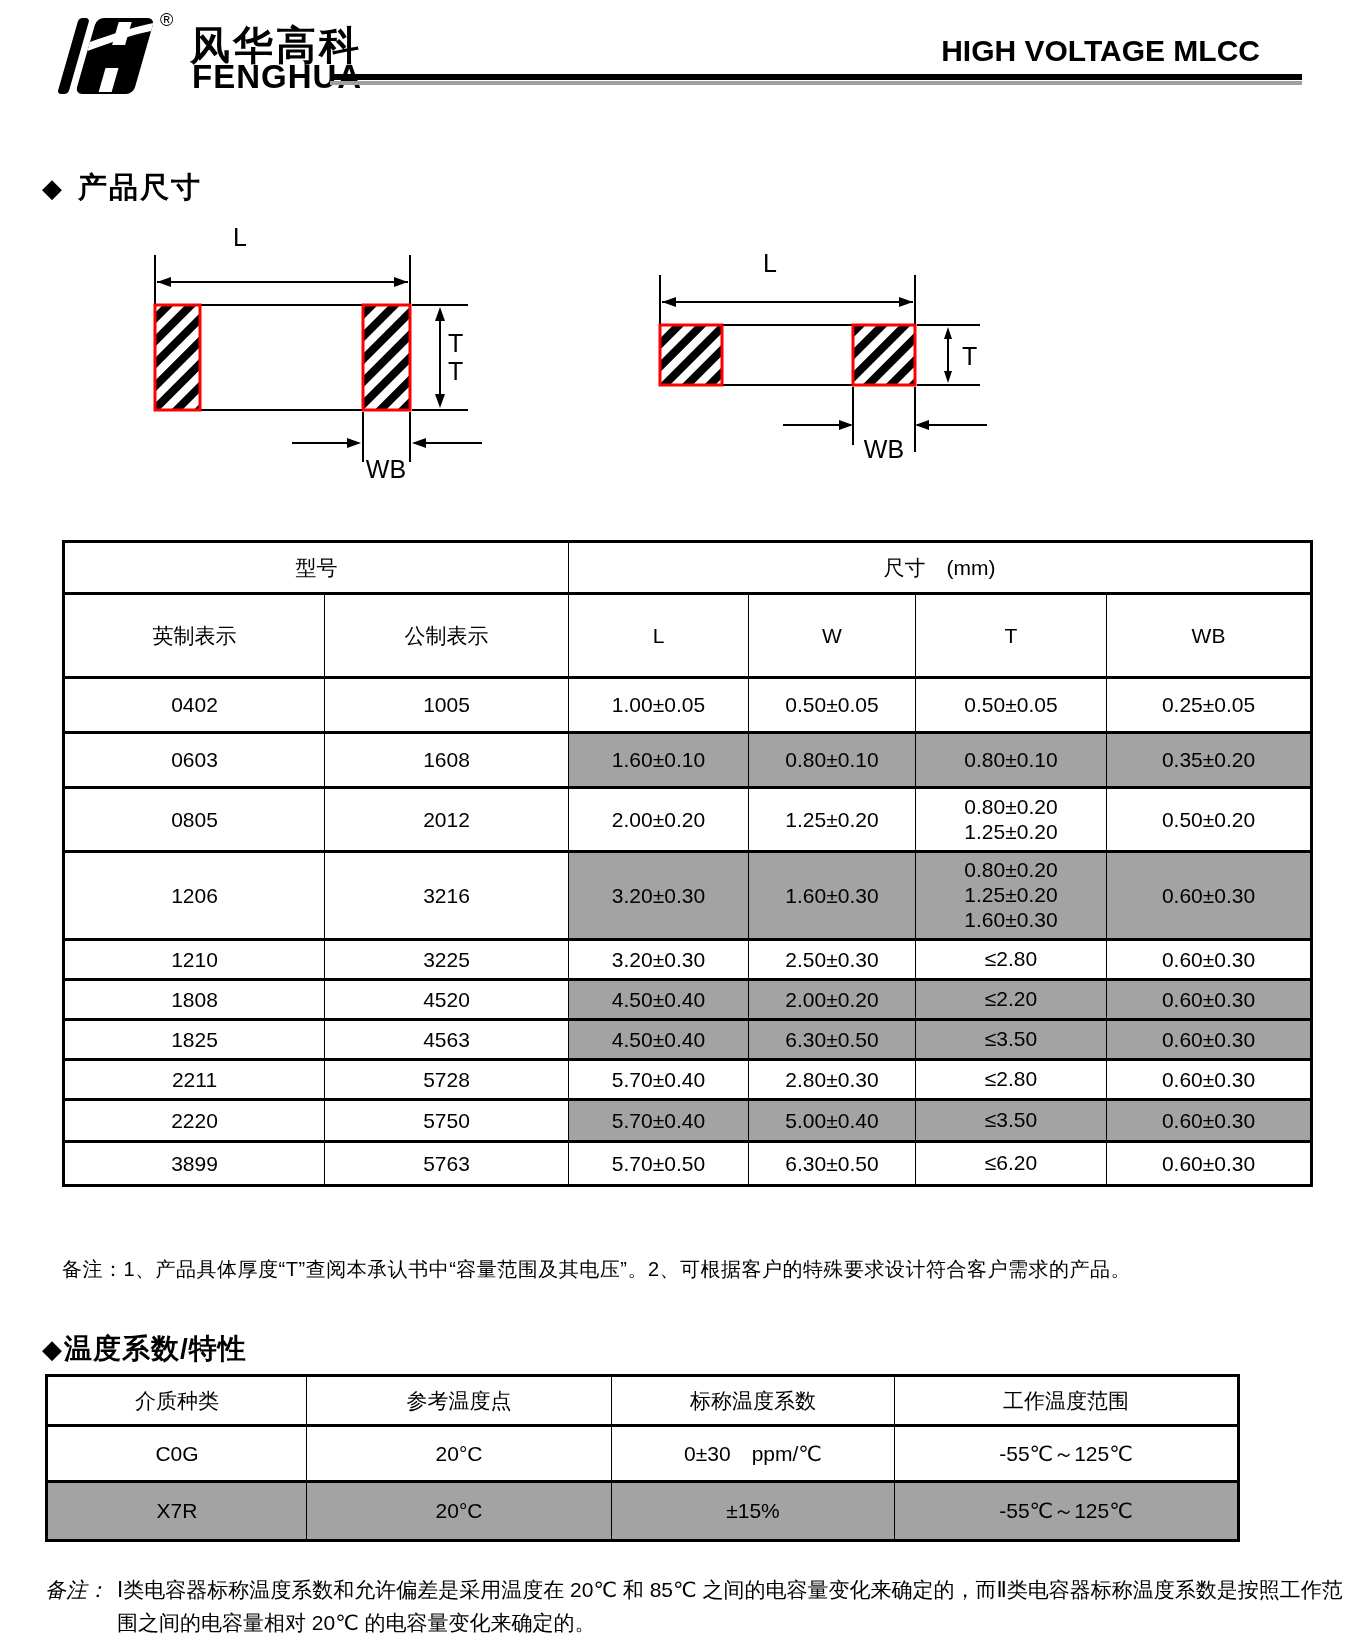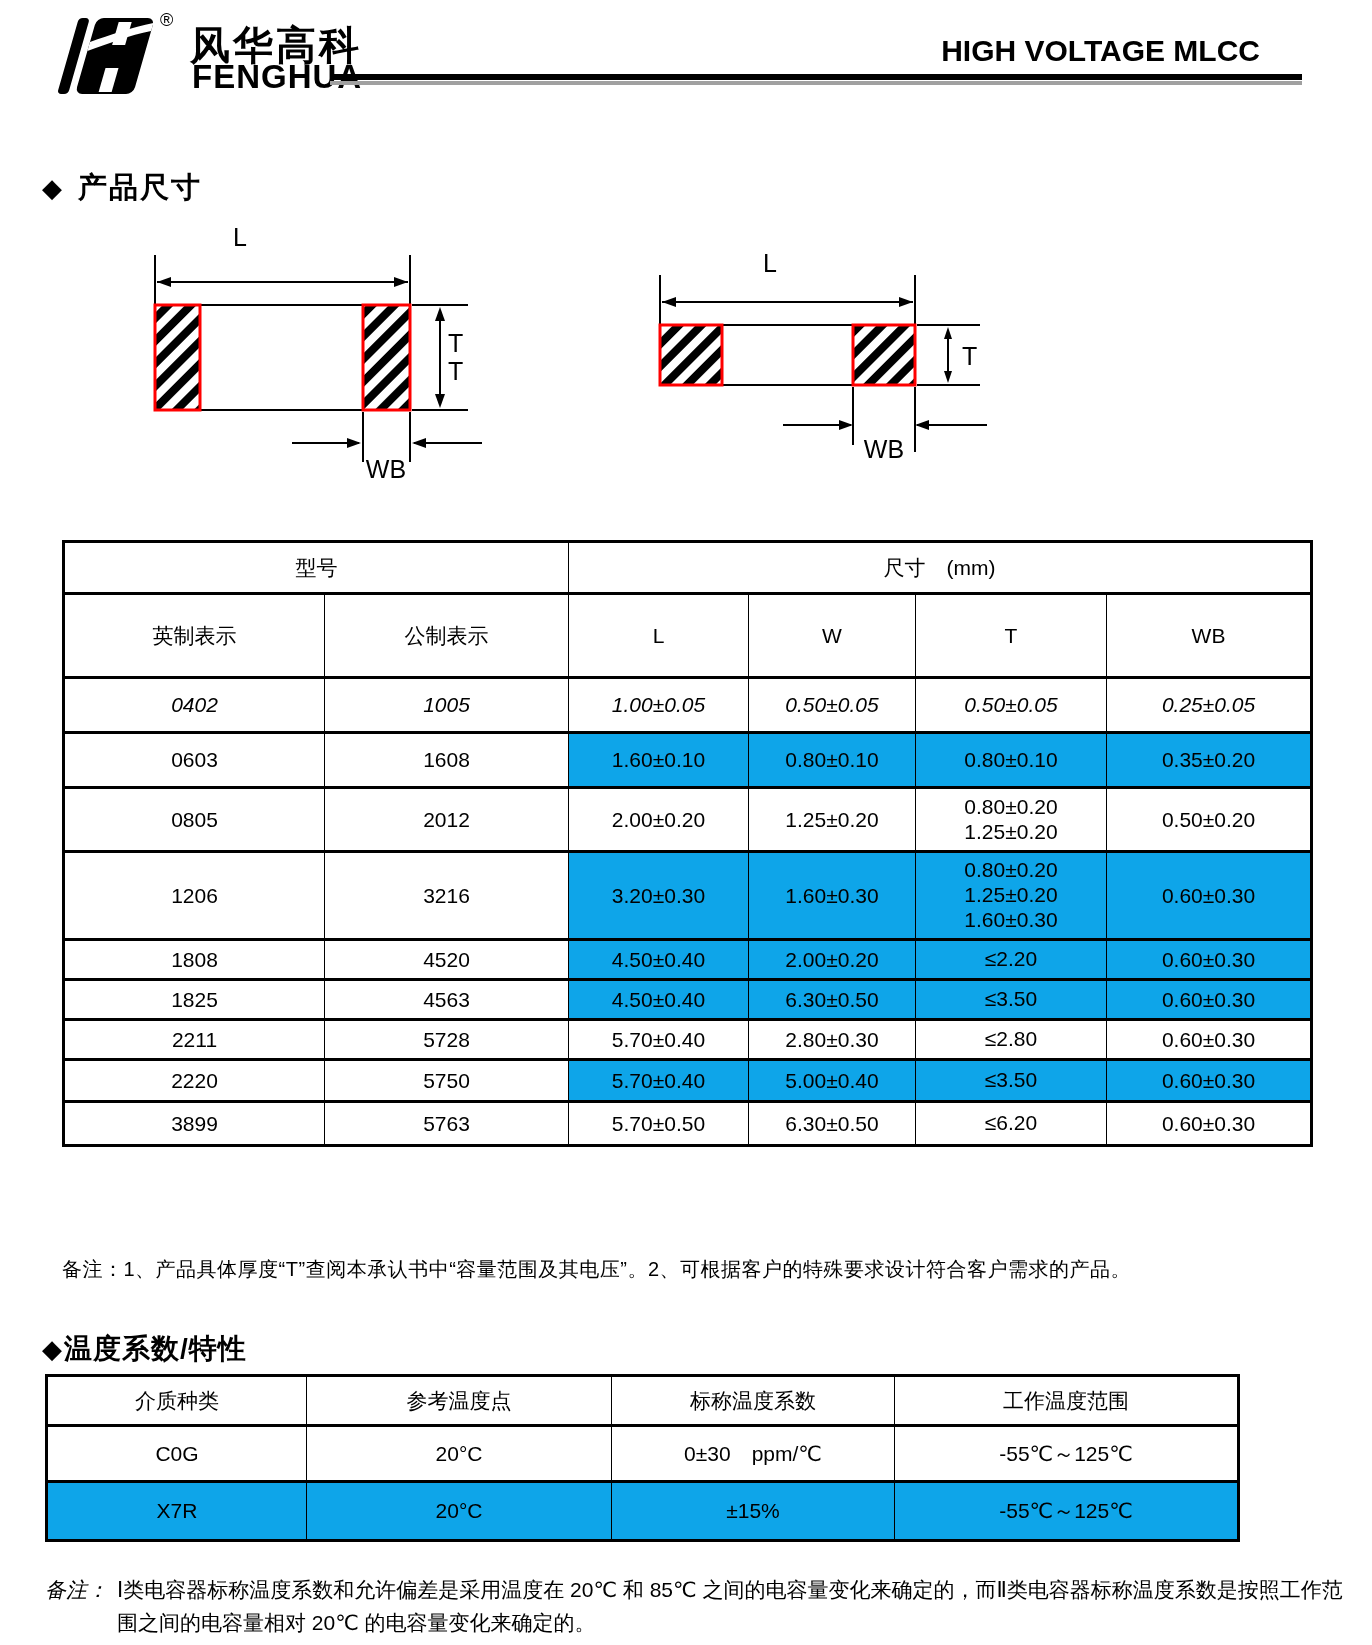--- a/index.html
+++ b/index.html
@@ -32,21 +32,21 @@
   .diagram-right { position:absolute; left:600px; top:240px; }
   svg text { font-family:"Liberation Sans","DejaVu Sans",sans-serif; fill:#000; }
 
   
   table { border-collapse:collapse; table-layout:fixed; text-align:center; }
   table td, table th { border-left:1px solid #000; border-right:1px solid #000;
                        border-top:3px solid #000; border-bottom:3px solid #000;
                        font-weight:normal; vertical-align:middle; padding:0; }
   .dim-table { position:absolute; left:62px; top:540px; width:1248px; font-size:21px; border:3px solid #000;padding-left:38px; }
   .tc-table  { position:absolute; left:45px;  top:1374px; width:1192px; font-size:21px; border:3px solid #000; }
-  .shade { background:#0ea5e9; }
+  .shade { background:#a3a3a3; }
   .tline { line-height:1.18; }
 
   
   .note1 { position:absolute; left:62px; top:1256px; width:1260px; font-size:20px; letter-spacing:0.5px; }
   .note2 { position:absolute; left:45px; top:1574px; width:1300px; display:flex; font-size:21px; line-height:1.55; }
   .note2 .lbl { flex:0 0 72px;font-style:italic; }
   .note2 .txt { flex:1 1 auto; }
 </style>
 </head>
 <body>
@@ -166,21 +166,21 @@
       <tr style="height:84px">
         <th>英制表示</th>
         <th>公制表示</th>
         <th>L</th>
         <th>W</th>
         <th>T</th>
         <th>WB</th>
       </tr>
     </thead>
     <tbody>
-        <tr style="height: 55px; font-style: italic;">
+        <tr style="height: 55px;">
           <td>0402</td>
           <td>1005</td>
           <td>1.00±0.05</td>
           <td>0.50±0.05</td>
           <td>
             <div class="tline">0.50±0.05</div>
           </td>
           <td>0.25±0.05</td>
         </tr>
         <tr style="height: 55px;">
@@ -208,20 +208,30 @@
           <td>1206</td>
           <td>3216</td>
           <td class="shade">3.20±0.30</td>
           <td class="shade">1.60±0.30</td>
           <td class="shade">
             <div class="tline">0.80±0.20</div>
             <div class="tline">1.25±0.20</div>
             <div class="tline">1.60±0.30</div>
           </td>
           <td class="shade">0.60±0.30</td>
+        </tr>
+        <tr style="height: 40px;">
+          <td>1210</td>
+          <td>3225</td>
+          <td>3.20±0.30</td>
+          <td>2.50±0.30</td>
+          <td>
+            <div class="tline">≤2.80</div>
+          </td>
+          <td>0.60±0.30</td>
         </tr>
         <tr style="height: 40px;">
           <td>1808</td>
           <td>4520</td>
           <td class="shade">4.50±0.40</td>
           <td class="shade">2.00±0.20</td>
           <td class="shade">
             <div class="tline">≤2.20</div>
           </td>
           <td class="shade">0.60±0.30</td>

